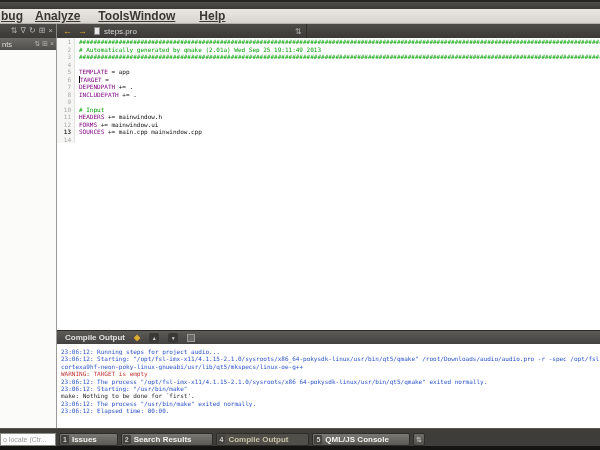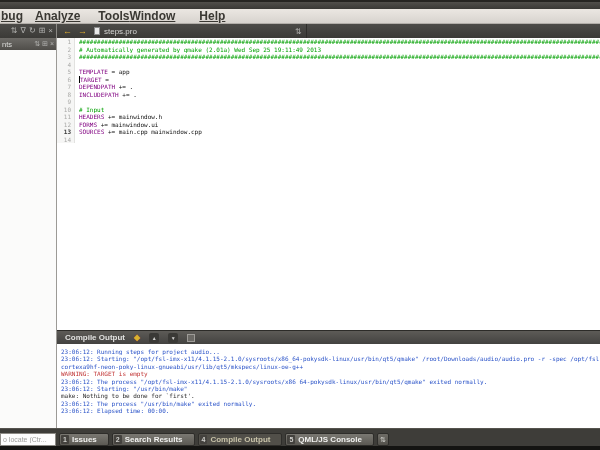--- a/index.html
+++ b/index.html
@@ -66,21 +66,21 @@
   .out-line { white-space:pre; overflow:hidden; }
   .ol-info { color:#2952c8; }
   .ol-warning { color:#c03434; }
   .ol-plain { color:#2b2b2b; }
 
   
   .statusbar { height:18px; flex:0 0 auto; background:#3e3d39; border-top:1px solid #55534e; display:flex; align-items:flex-end; }
   .locator { width:56px; height:13px; flex:0 0 auto; border:1px solid #8c8a85; background:#fdfdfd; font-size:7px;
              color:#6b6b6b; padding-left:2px; font-family:"Liberation Sans", sans-serif; }
   .locator::placeholder { color:#9d9d9b; }
-  .pane-btn { display:flex; align-items:center; height:13px; margin-left:3px; padding:0 11px 0 1px;
+  .pane-btn { display:flex; align-items:center; height:13px; margin-left:3px; padding:0 20px 0 1px;
               background:linear-gradient(#7a7872,#5b5953); border:1px solid #2e2d2a; border-radius:2px;
               color:#f2f2f0; font-size:8px; font-weight:bold; cursor:default; white-space:nowrap; }
   .pane-btn .num { background:#44423e; color:#cfcfcb; font-size:7px; padding:1px 2px; border-radius:1px; margin-right:3px; }
   .pane-btn.active { background:#514f49; color:#c7c2a8; }
   .pane-toggle { width:12px; height:13px; margin-left:3px; background:linear-gradient(#6e6c66,#52504a);
                  border:1px solid #2e2d2a; border-radius:2px; color:#d6d6d2; font-size:7px;
                  display:flex; align-items:center; justify-content:center; cursor:default; }
   .bottom-strip { height:4px; flex:0 0 auto; background:#141412; }
 </style>
 </head>

